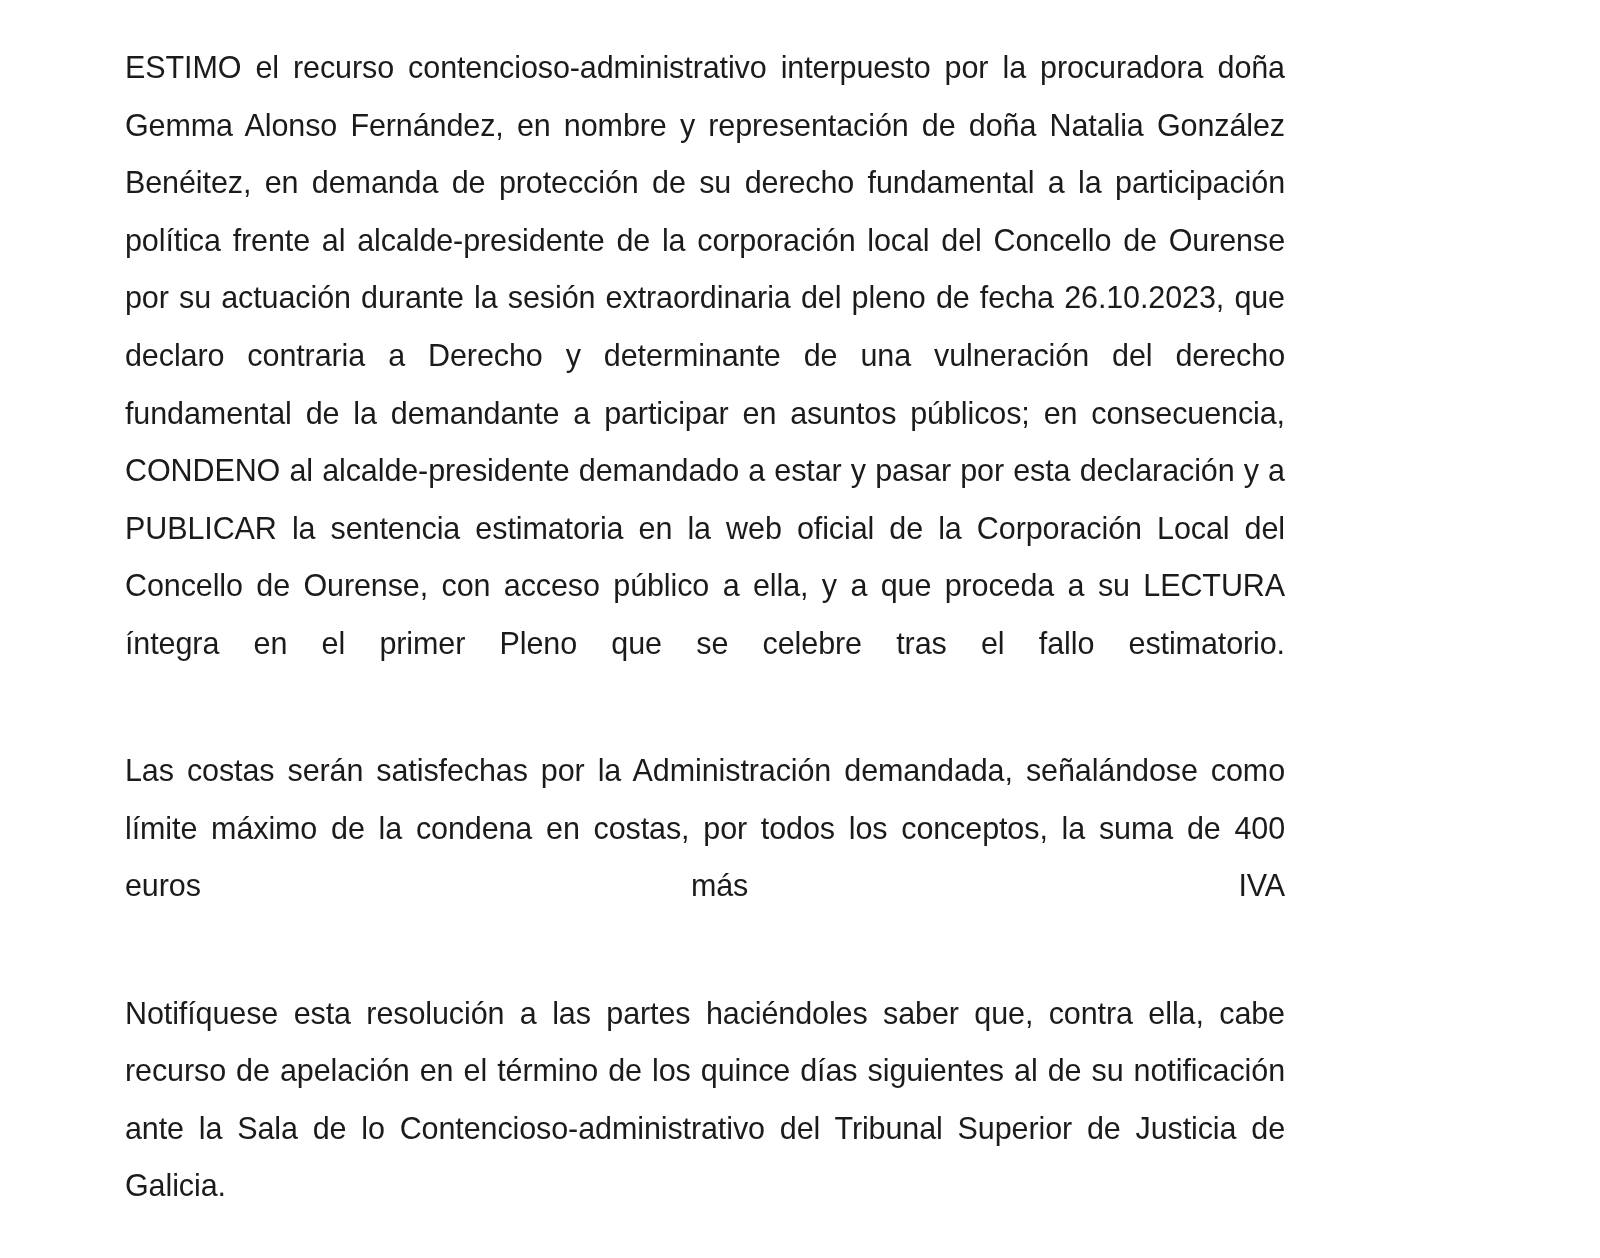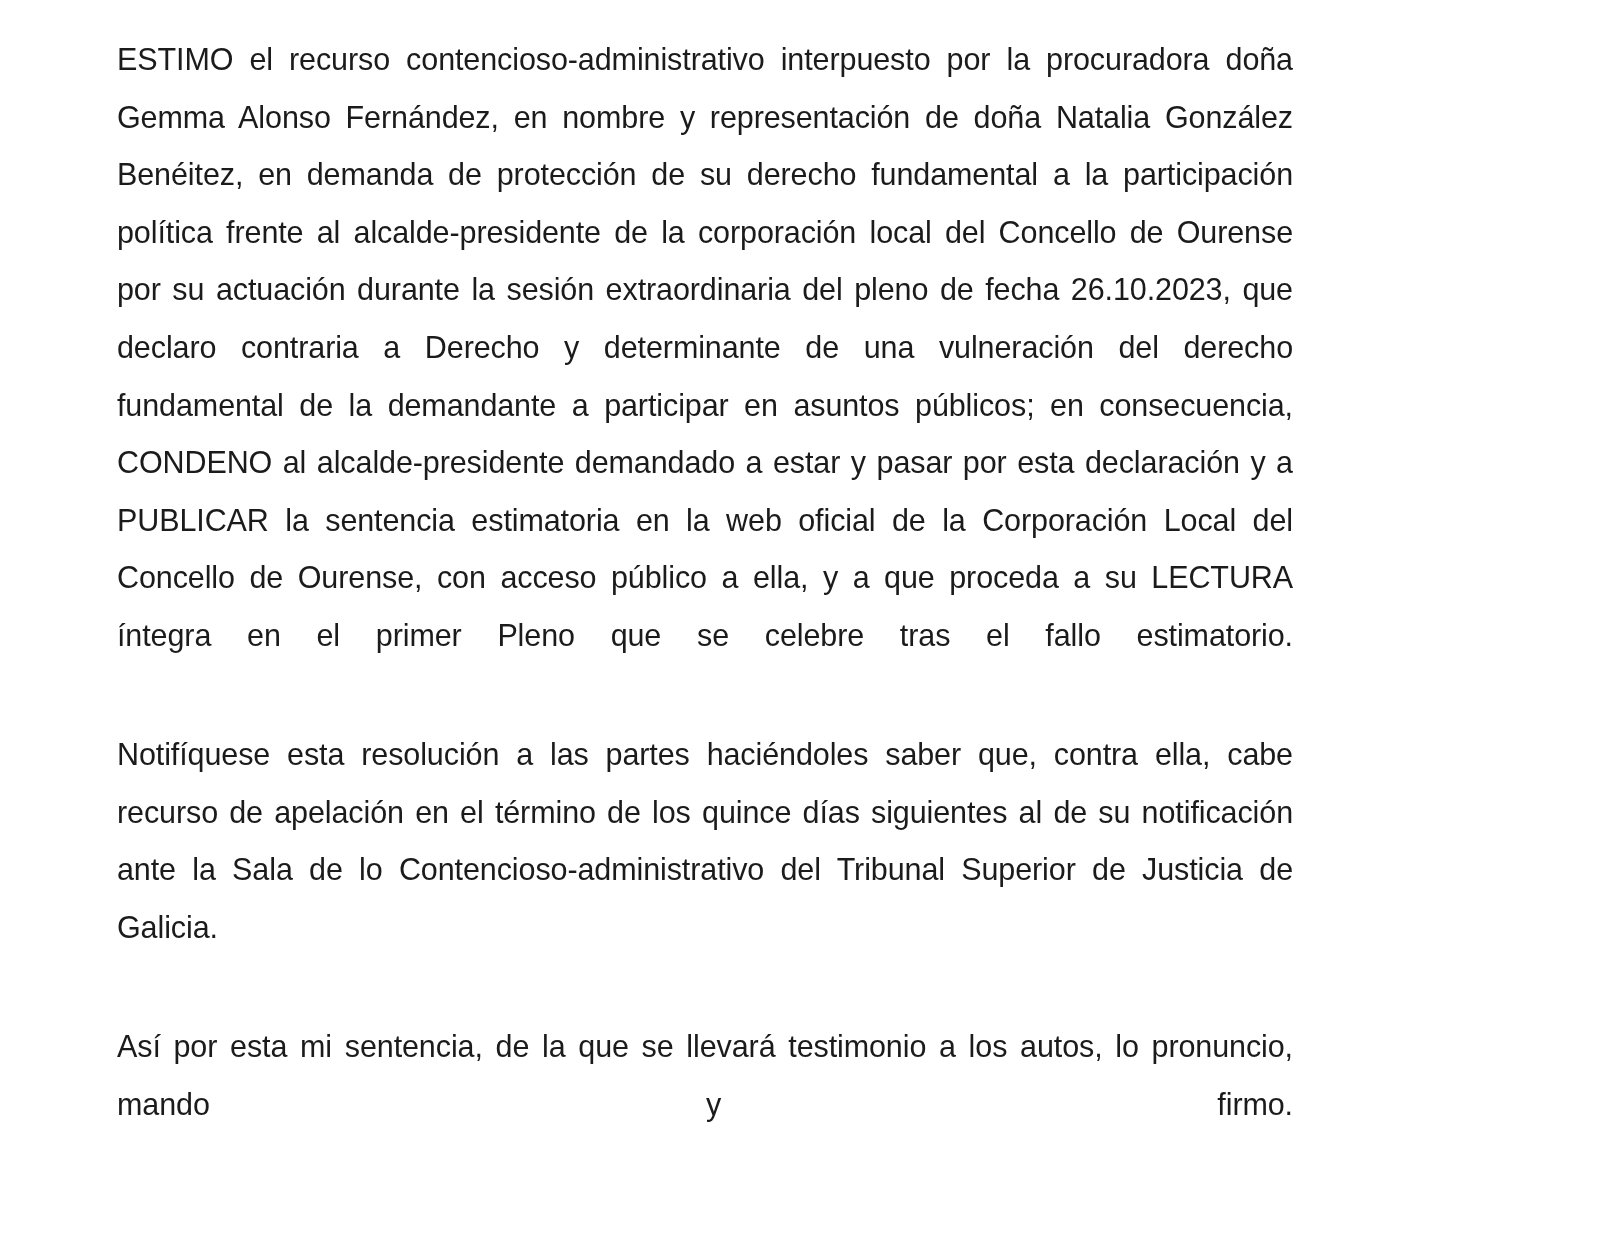--- a/index.html
+++ b/index.html
@@ -19,21 +19,21 @@
     height: 1258px;
     background: #ffffff;
   }
   #document-body {
     position: absolute;
     left: 113px;
     top: 27px;
     width: 1184px;
   }
   .para {
-    margin: 4px;
+    margin: 12px;
     padding: 0;
     text-align: justify;
     text-justify: inter-word;
     font-size: 30.5px;
     line-height: 57.6px;
     color: #1b1b1b;
     letter-spacing: -0.1px;
     word-spacing: 0.2px;
     -webkit-font-smoothing: antialiased;
   }
@@ -45,19 +45,20 @@
   }
 </style>
 </head>
 <body>
 
 <div id="document-page">
   <div id="document-body">
 
     <p class="para">ESTIMO el recurso contencioso-administrativo interpuesto por la procuradora doña Gemma Alonso Fernández, en nombre y representación de doña Natalia González Benéitez, en demanda de protección de su derecho fundamental a la participación política frente al alcalde-presidente de la corporación local del Concello de Ourense por su actuación durante la sesión extraordinaria del pleno de fecha 26.10.2023, que declaro contraria a Derecho y determinante de una vulneración del derecho fundamental de la demandante a participar en asuntos públicos; en consecuencia, CONDENO al alcalde-presidente demandado a estar y pasar por esta declaración y a PUBLICAR la sentencia estimatoria en la web oficial de la Corporación Local del Concello de Ourense, con acceso público a ella, y a que proceda a su LECTURA íntegra en el primer Pleno que se celebre tras el fallo estimatorio.</p>
 
+    <p class="para">Las costas serán satisfechas por la Administración demandada, señalándose como límite máximo de la condena en costas, por todos los conceptos, la suma de 400 euros más IVA</p>
 
     <p class="para">Notifíquese esta resolución a las partes haciéndoles saber que, contra ella, cabe recurso de apelación en el término de los quince días siguientes al de su notificación ante la Sala de lo Contencioso-administrativo del Tribunal Superior de Justicia de Galicia.</p>
 
     <p class="para">Así por esta mi sentencia, de la que se llevará testimonio a los autos, lo pronuncio, mando y firmo.</p>
 
   </div>
 </div>
 
 </body></html>

